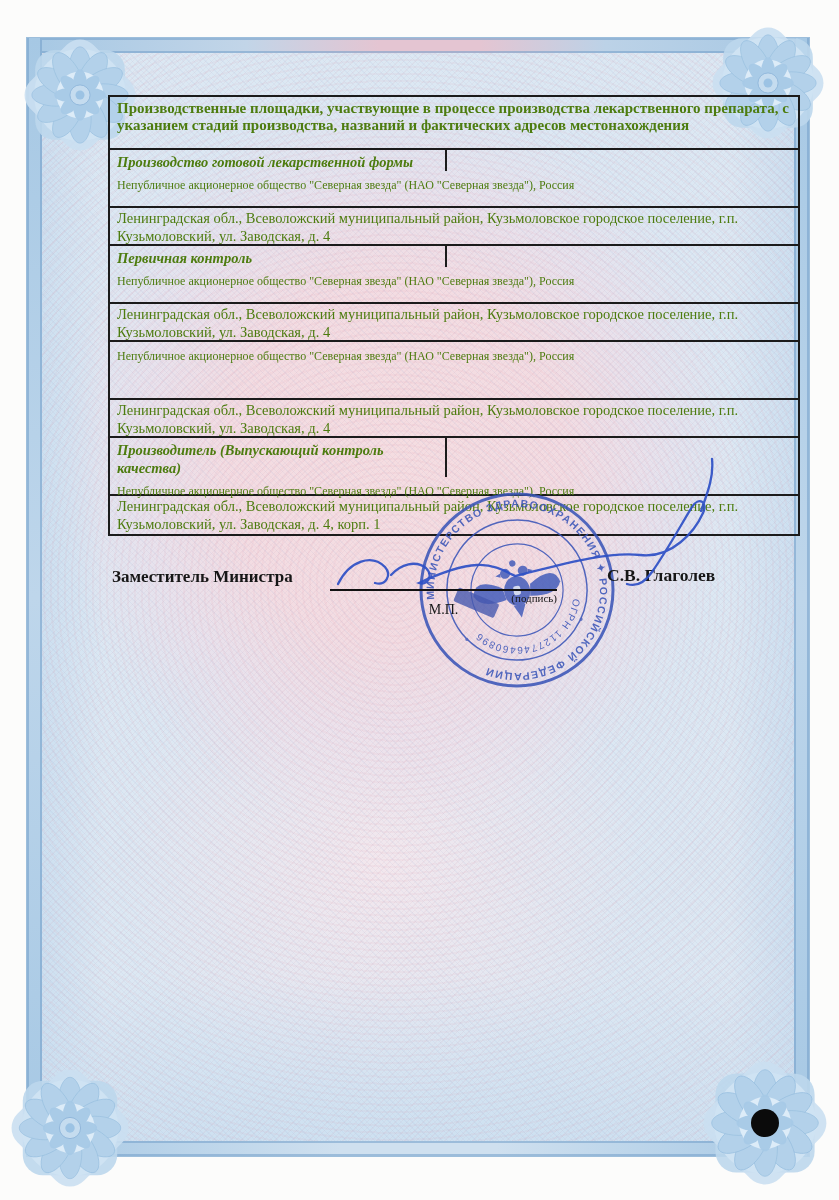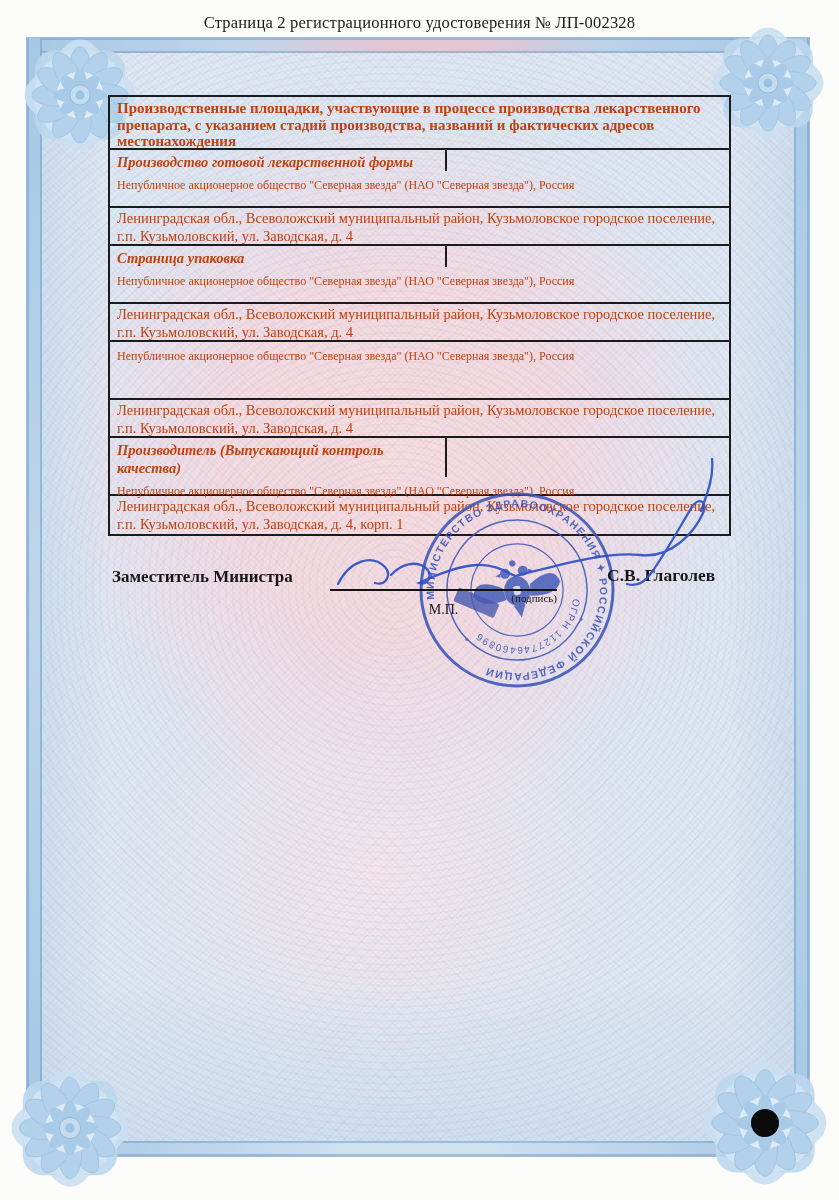--- a/index.html
+++ b/index.html
@@ -36,22 +36,22 @@
     background:linear-gradient(to bottom,#a6c8e4,#bed6eb 50%,#a6c8e4);
     box-shadow:inset 2px 0 0 rgba(115,158,200,.55), inset -2px 0 0 rgba(115,158,200,.55);}
   .rosette{position:absolute; z-index:3;}
   
   .page-header{
     position:absolute; left:0; top:13px; width:839px; z-index:4;
     text-align:center; font-size:16.5px; letter-spacing:.2px; color:#1b1b1b;
   }
   
   .table{
-    position:absolute; left:108px; top:95px; width:623px; z-index:5;
-    border:2px solid #1b1b1b; box-sizing:border-box; color:#c2410c;
+    position:absolute; left:108px; top:95px; width:692px; z-index:5;
+    border:2px solid #1b1b1b; box-sizing:border-box; color:#4d7c0f;
   }
   .t-header{
     box-sizing:border-box; height:53px; padding:3px 7px 0 7px;
     border-bottom:2px solid #1b1b1b;
     font-weight:bold; font-size:15px; line-height:16.5px;
   }
   .t-row{display:flex; box-sizing:border-box; height:58px; border-bottom:2px solid #1b1b1b;flex-direction:column;}
   .t-stage{
     box-sizing:border-box; width:337px; padding:3px 8px 0 7px;
     border-right:2px solid #1b1b1b;
@@ -132,33 +132,32 @@
   <svg class="rosette" style="left:712px;top:27px" width="112" height="112" viewBox="-56 -56 112 112">
       <use href="#rosette" transform="scale(1.12)"></use>
     </svg>
   <svg class="rosette" style="left:11px;top:1069px" width="118" height="118" viewBox="-59 -59 118 118">
       <use href="#rosette" transform="scale(1.18)"></use>
     </svg>
   <svg class="rosette" style="left:703px;top:1061px" width="124" height="124" viewBox="-62 -62 124 124">
       <use href="#rosette" transform="scale(1.24)"></use>
     </svg>
 
-  <div class="page-header">Страница 2 регистрационного удостоверения № ЛП-002328</div>
 
   <div class="table">
     <div class="t-header">Производственные площадки, участвующие в процессе производства лекарственного препарата, с указанием стадий производства, названий и фактических адресов местонахождения</div>
 
     <div class="t-row">
       <div class="t-stage">Производство готовой лекарственной формы</div>
       <div class="t-company">Непубличное акционерное общество "Северная звезда" (НАО "Северная звезда"), Россия</div>
     </div>
     <div class="t-addr">Ленинградская обл., Всеволожский муниципальный район, Кузьмоловское городское поселение, г.п. Кузьмоловский, ул. Заводская, д. 4</div>
 
     <div class="t-row">
-      <div class="t-stage">Страница упаковка</div>
+      <div class="t-stage">Первичная контроль</div>
       <div class="t-company">Непубличное акционерное общество "Северная звезда" (НАО "Северная звезда"), Россия</div>
     </div>
     <div class="t-addr">Ленинградская обл., Всеволожский муниципальный район, Кузьмоловское городское поселение, г.п. Кузьмоловский, ул. Заводская, д. 4</div>
 
     <div class="t-row">
       <div class="t-company">Непубличное акционерное общество "Северная звезда" (НАО "Северная звезда"), Россия</div>
     </div>
     <div class="t-addr">Ленинградская обл., Всеволожский муниципальный район, Кузьмоловское городское поселение, г.п. Кузьмоловский, ул. Заводская, д. 4</div>
 
     <div class="t-row">

